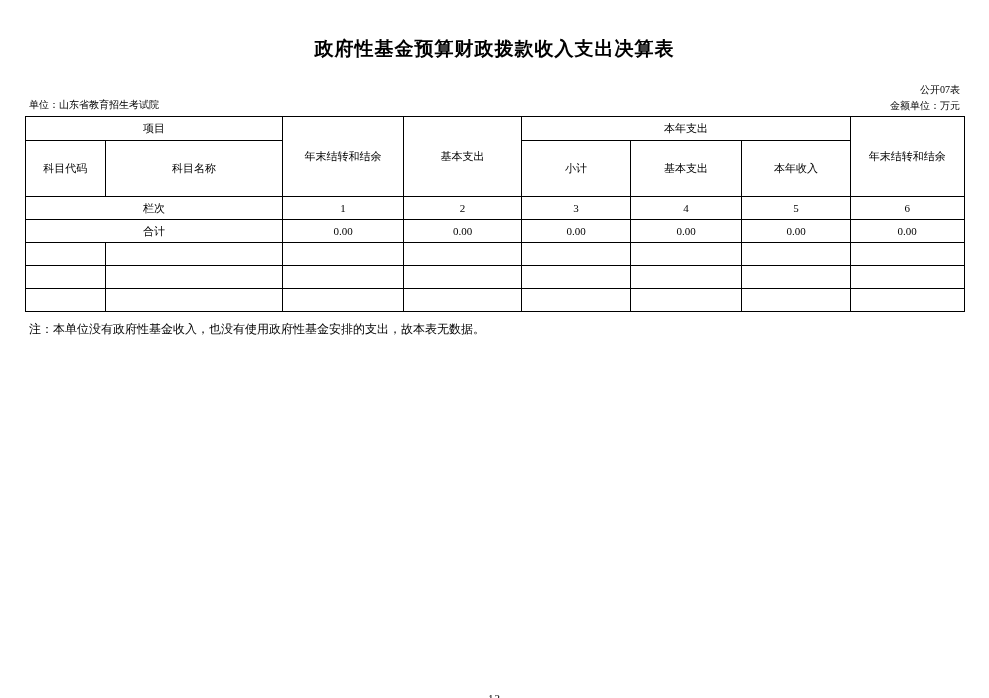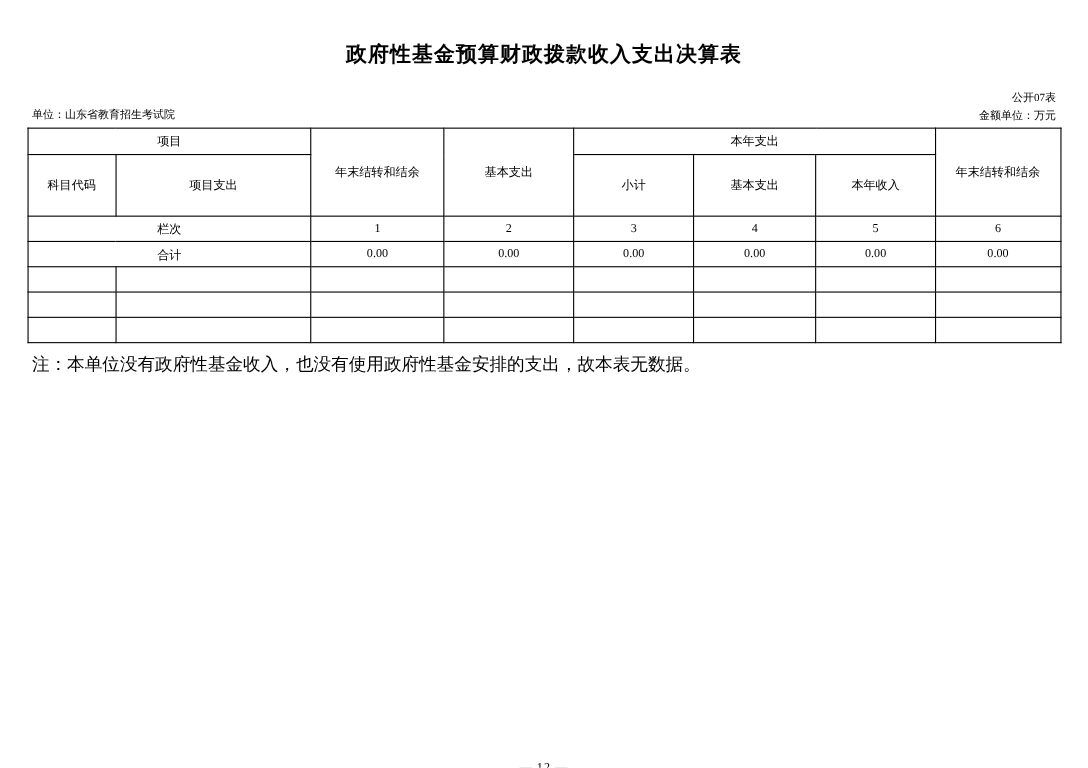--- a/index.html
+++ b/index.html
@@ -71,21 +71,21 @@
   }
   .num {
     text-align: right;
     padding-right: 6px;
     margin-top: 47px;
   }
   .blank-row td {
     height: 22px;
   }
   .note {
-    font-size: 16px;
+    font-size: 12px;
     margin: 9px 0 0 5px;
   }
   .footer {
     position: absolute;
     left: 0;
     right: 0;
     bottom: 30px;
     text-align: center;
     font-size: 11px;
     letter-spacing: 1px;
@@ -128,21 +128,21 @@
     <thead>
       <tr class="hdr-group">
         <th colspan="2">项目</th>
         <th rowspan="2" class="hdr-cell">年末结转和结余</th>
         <th rowspan="2" class="hdr-cell">基本支出</th>
         <th colspan="3">本年支出</th>
         <th rowspan="2" class="hdr-cell">年末结转和结余</th>
       </tr>
       <tr class="hdr-cell">
         <th>科目代码</th>
-        <th>项目支出</th>
+        <th>科目名称</th>
         <th>小计</th>
         <th>基本支出</th>
         <th>本年收入</th>
       </tr>
     </thead>
     <tbody>
       <tr>
         <td colspan="2">栏次</td>
         <td>1</td>
         <td>2</td>

